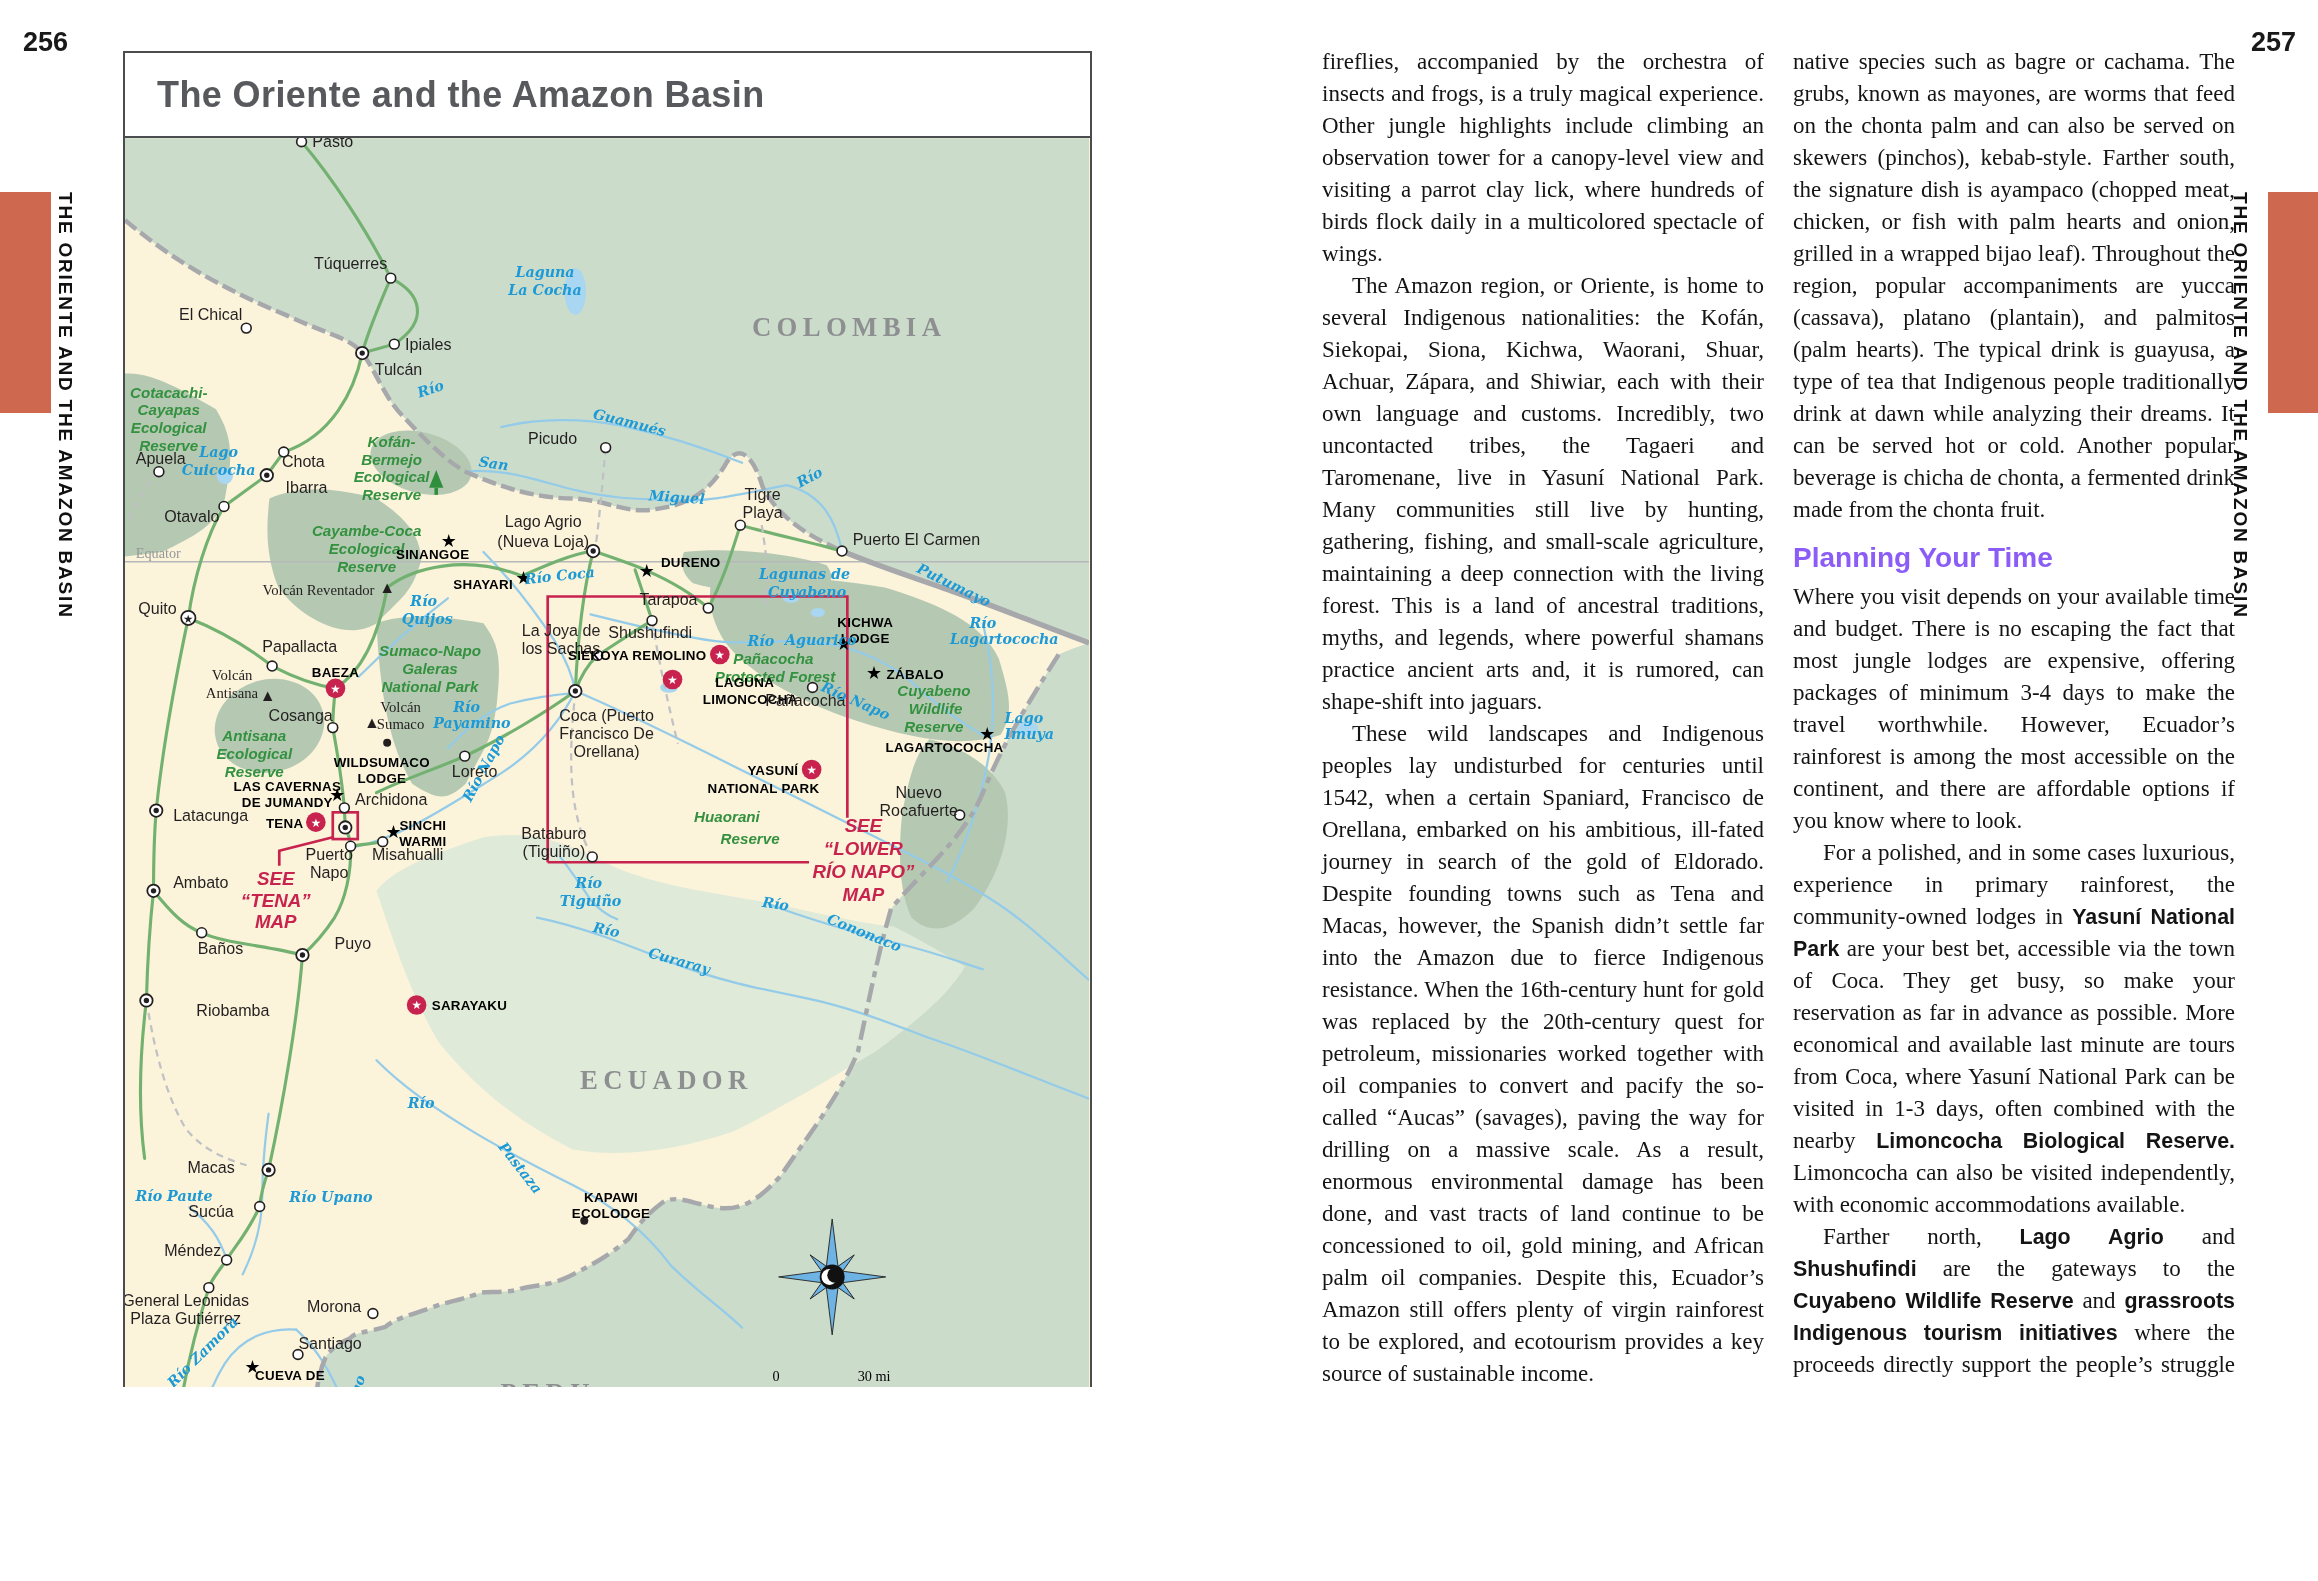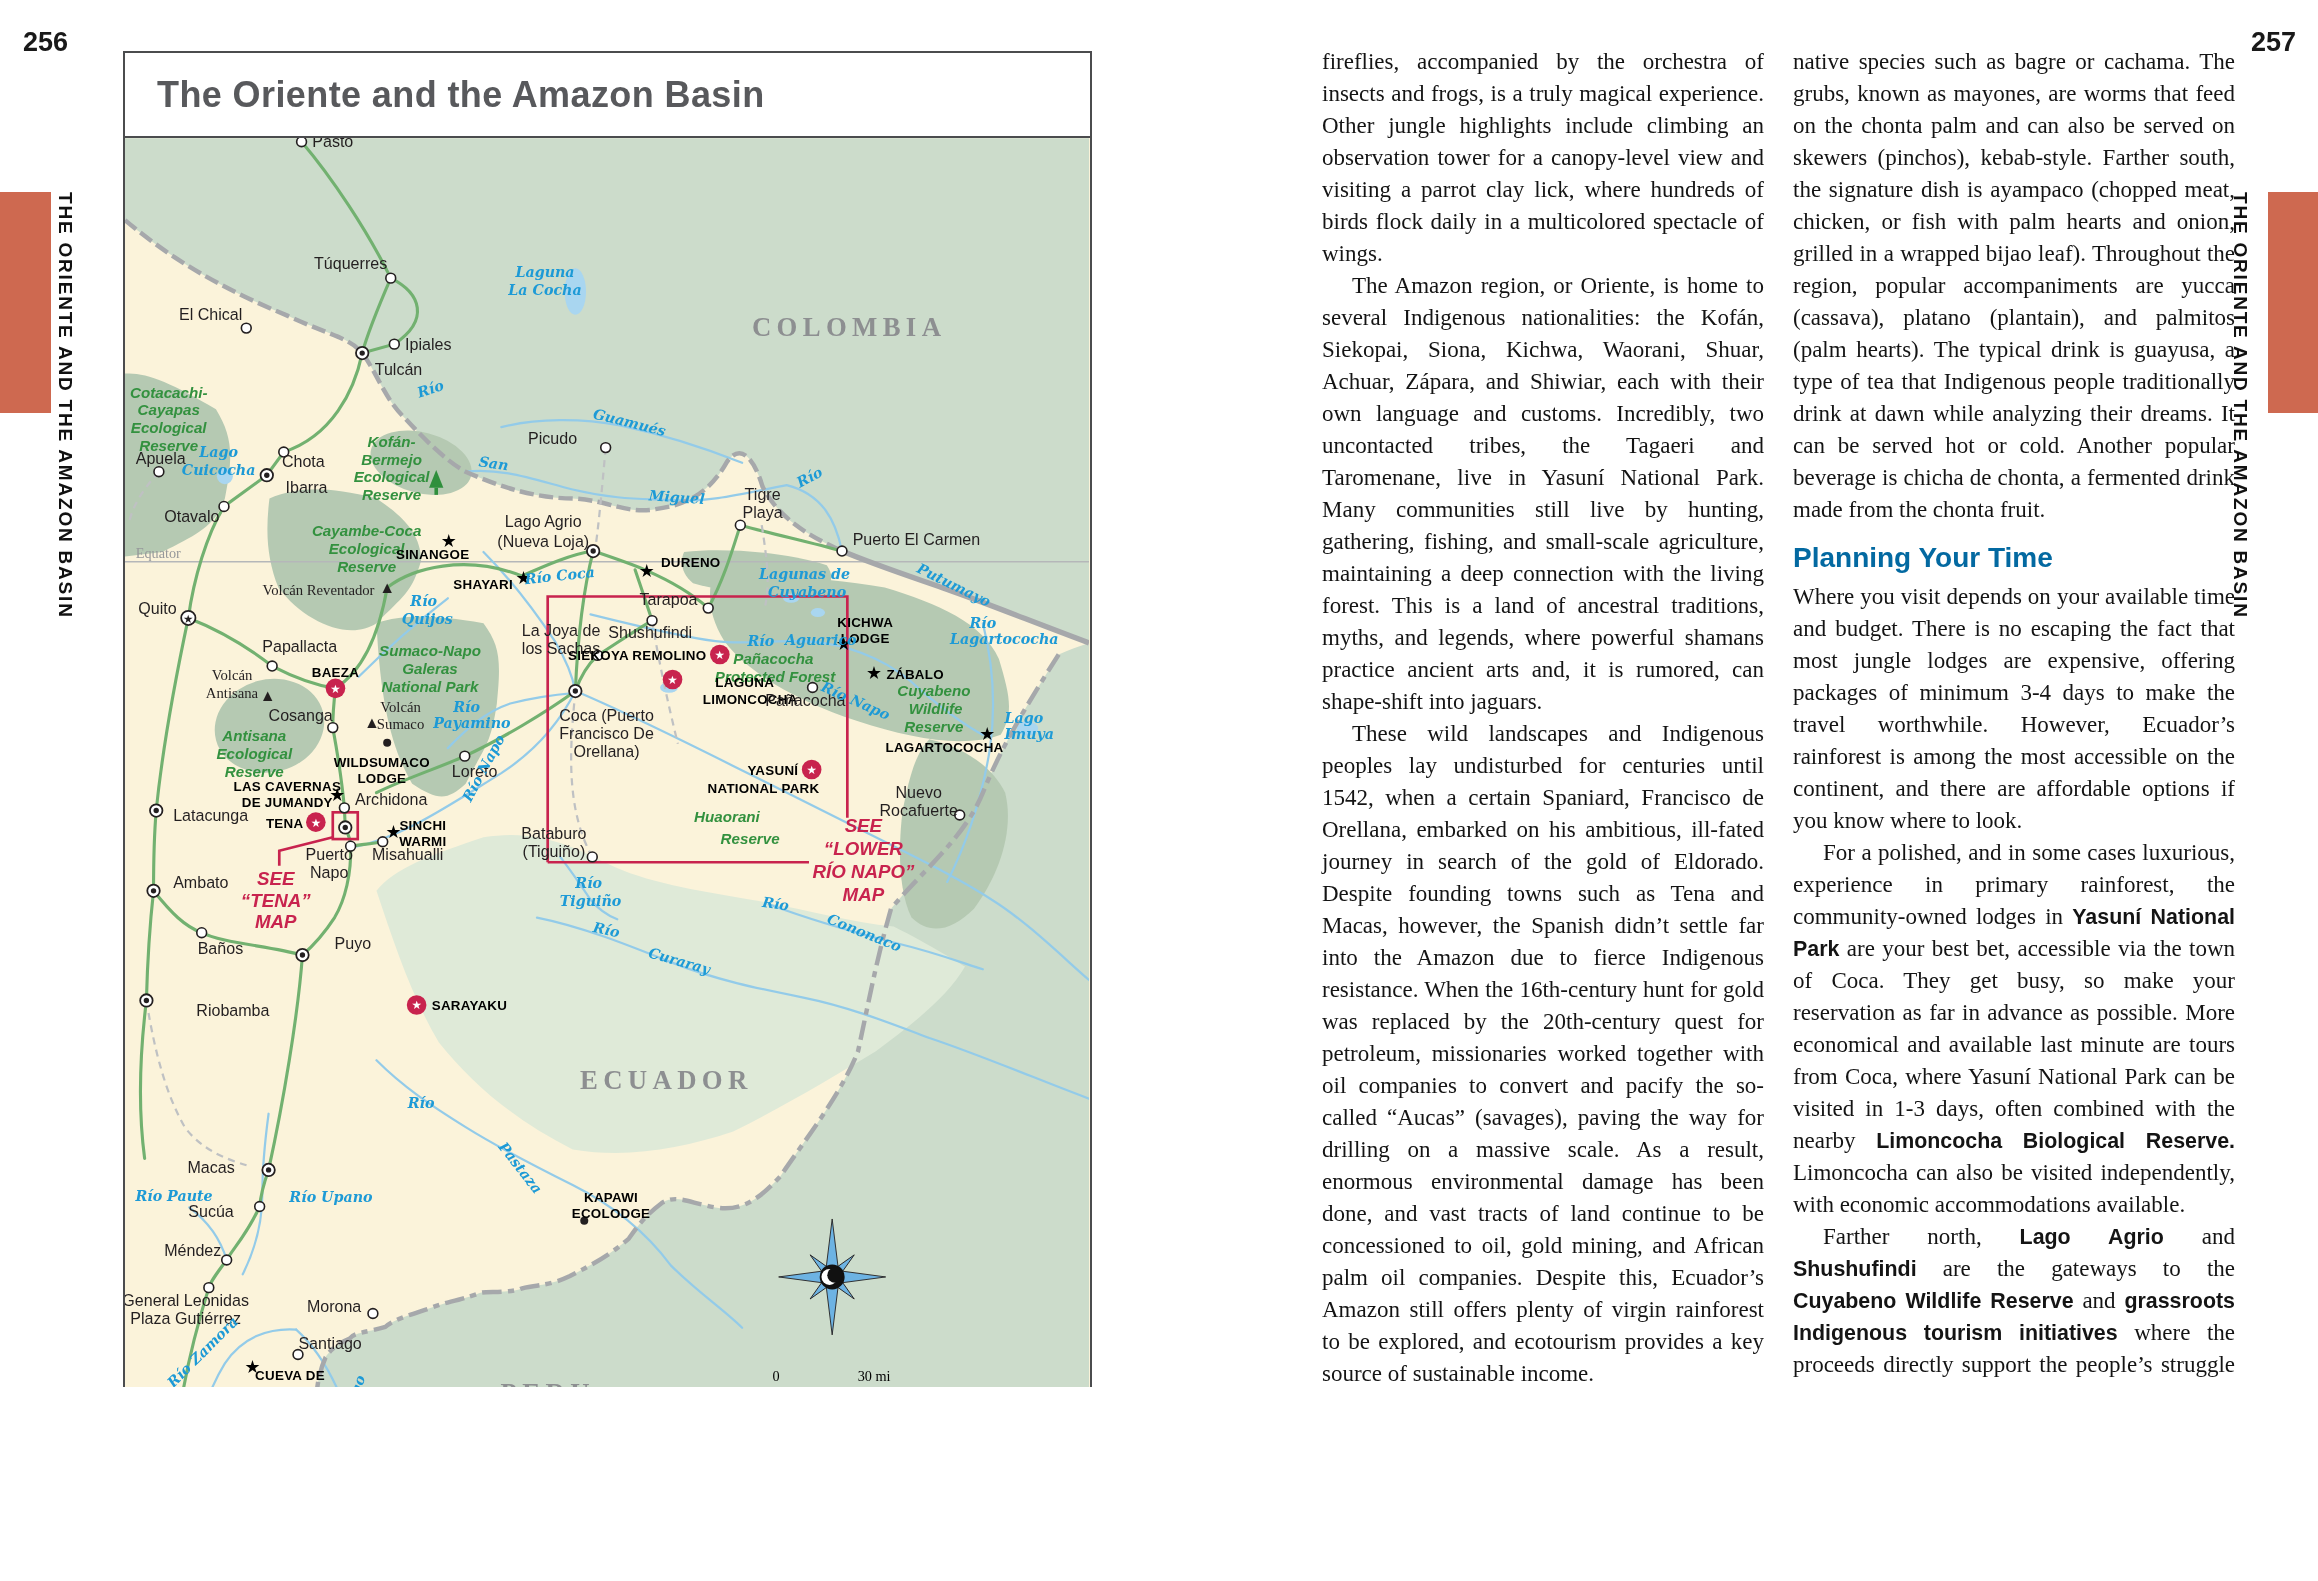--- a/index.html
+++ b/index.html
@@ -36,21 +36,21 @@
   .mid{text-anchor:middle;} .end{text-anchor:end;}
 
   
   .col{position:absolute;top:46px;width:442px;text-align:justify;
        font-family:"Liberation Serif",serif;font-size:23px;line-height:32px;color:#141414;margin-left:27px;}
   #col1{left:1295px;} #col2{left:1766px;}
   .col p{margin:0;}
   .col p.ind{text-indent:30px;}
   .bold-term{font-family:"Liberation Sans",sans-serif;font-weight:700;font-size:21.4px;}
   #plan-heading{font-family:"Liberation Sans",sans-serif;font-weight:700;font-size:28px;
-                color:#0369a1;margin:16px 0 7.1px 0;text-align:left;text-indent:0;}
+                color:#8b5cf6;margin:16px 0 7.1px 0;text-align:left;text-indent:0;}
   #caption-rule{position:absolute;left:1295px;top:1471px;width:906px;height:2.7px;background:#e2593c;}
   #caption{position:absolute;left:1295px;top:1487px;width:906px;
            font-family:"Liberation Sans",sans-serif;font-size:19px;line-height:26px;color:#111;}
   #caption .lead{color:#e2593c;font-weight:700;margin-top:40px;}
 </style>
 </head>
 <body>
 
 <div id="canvas">
 

